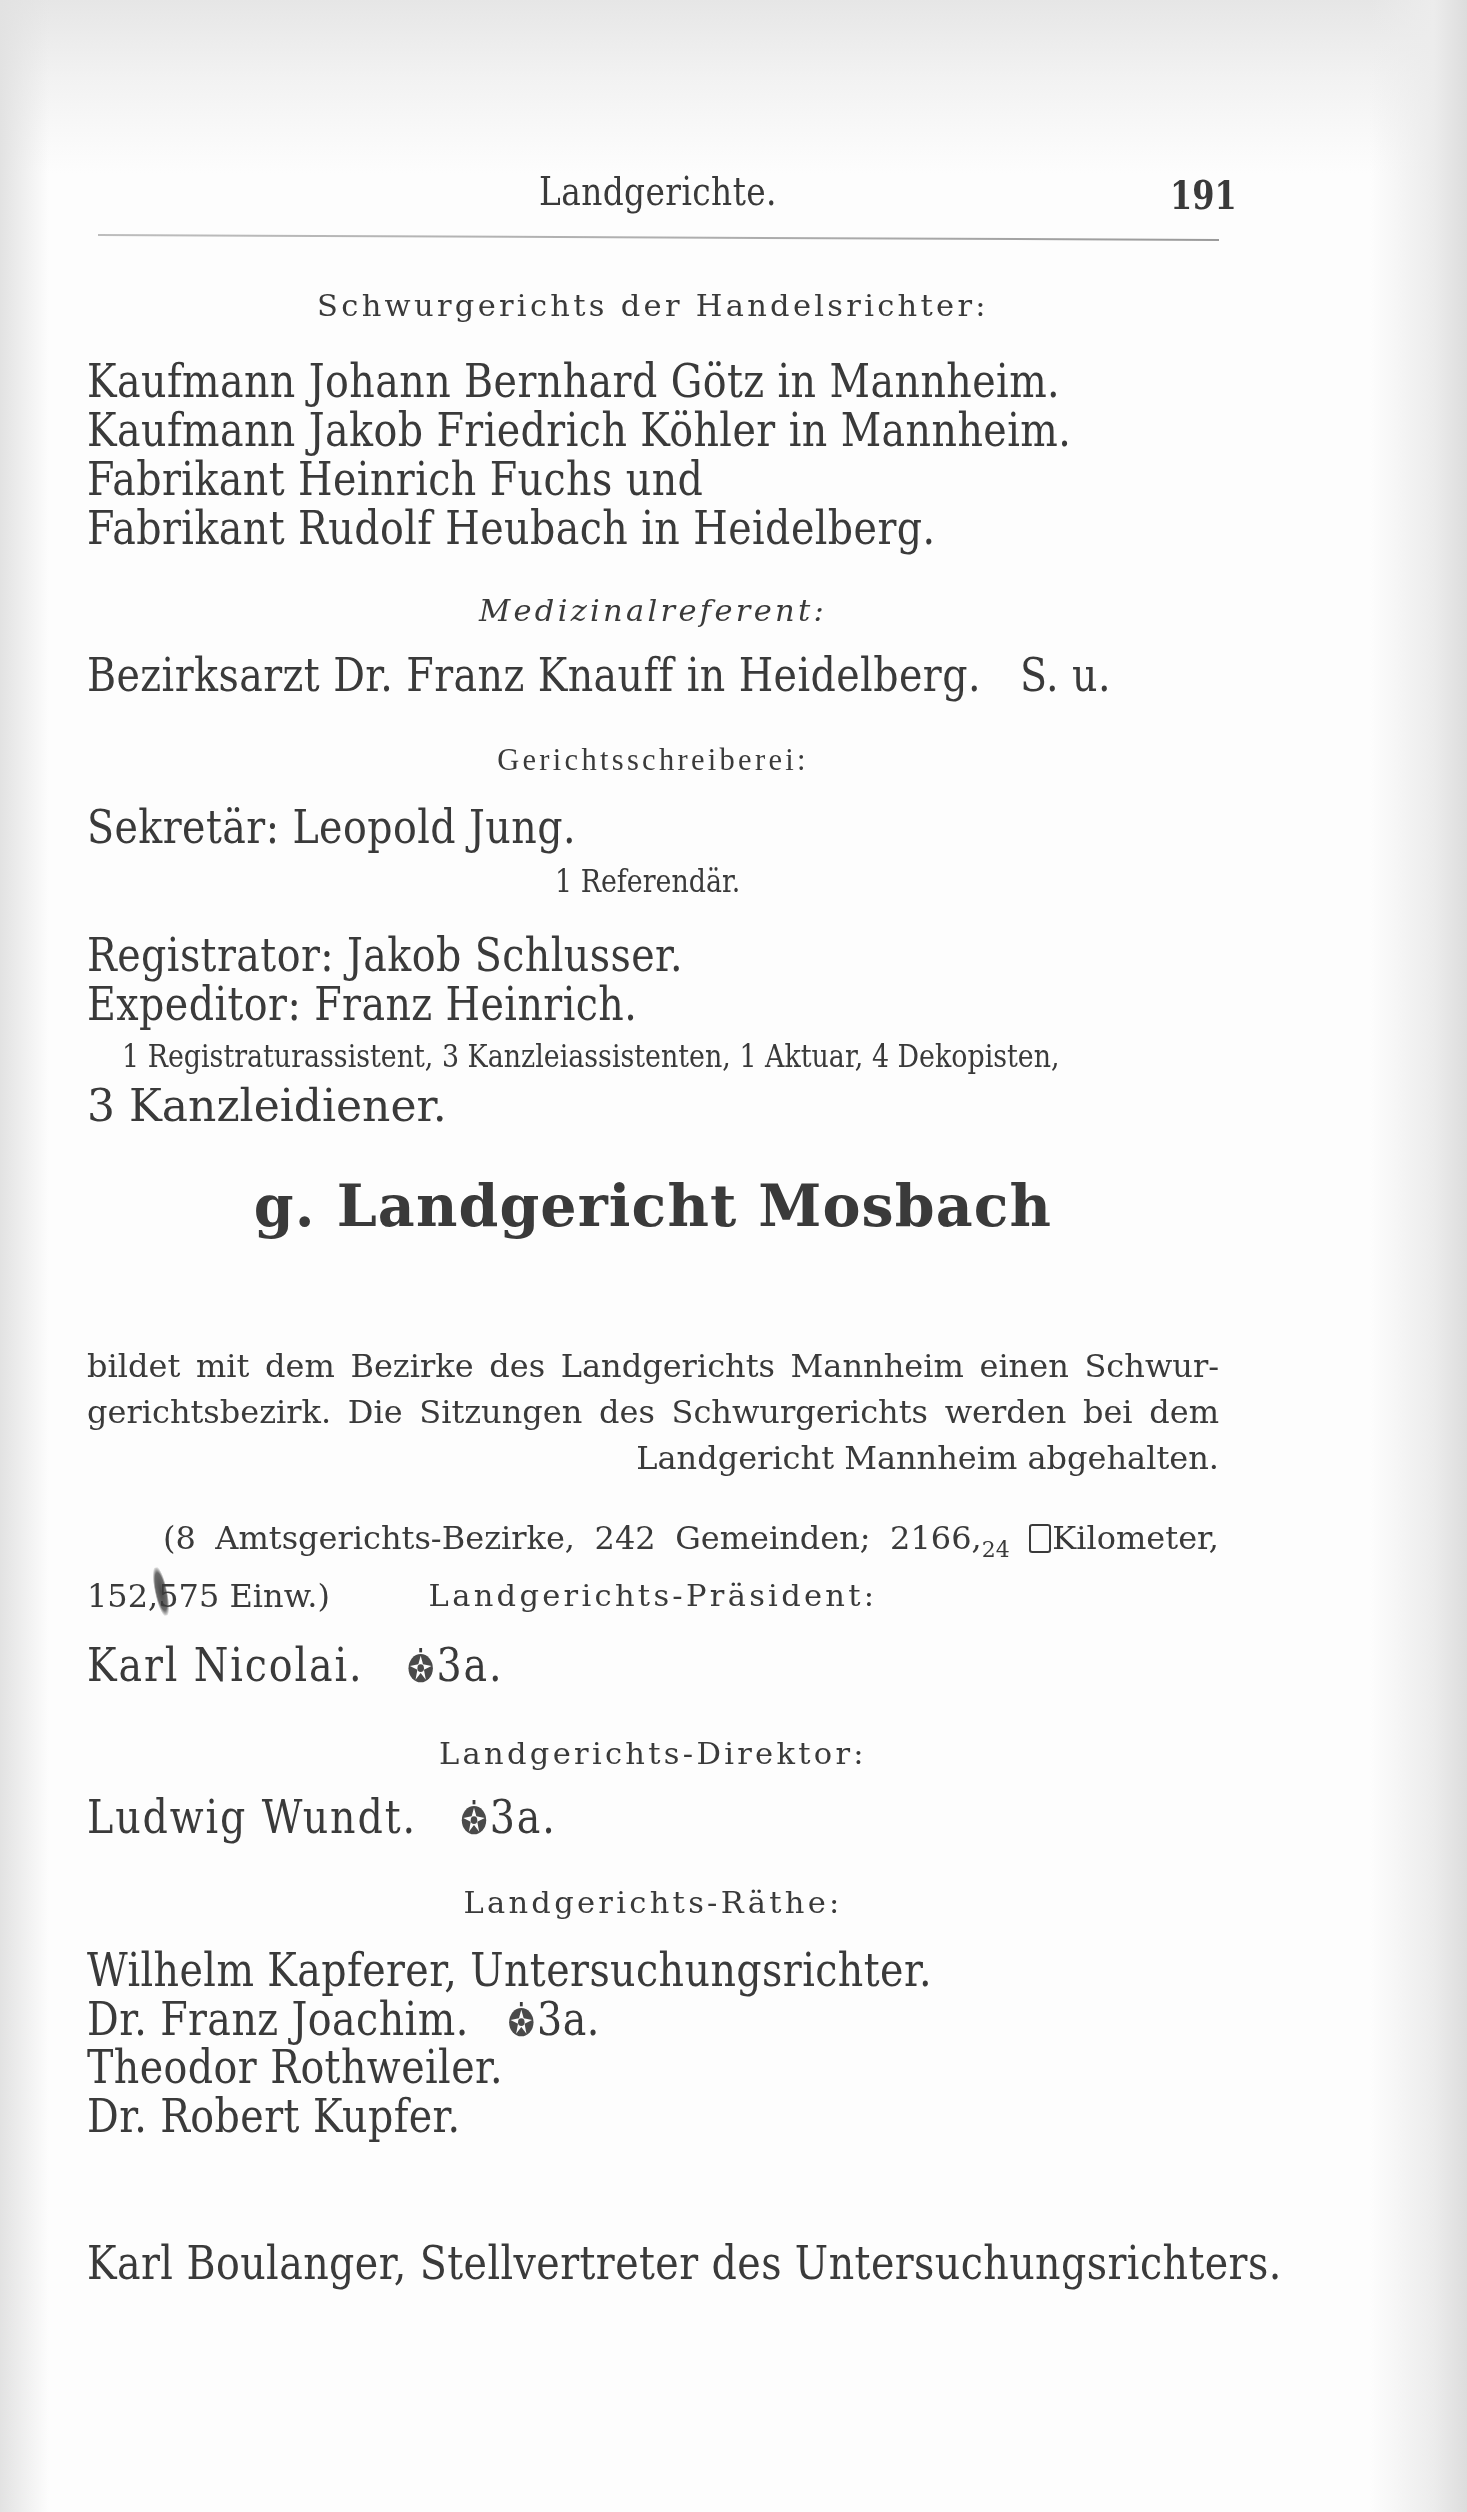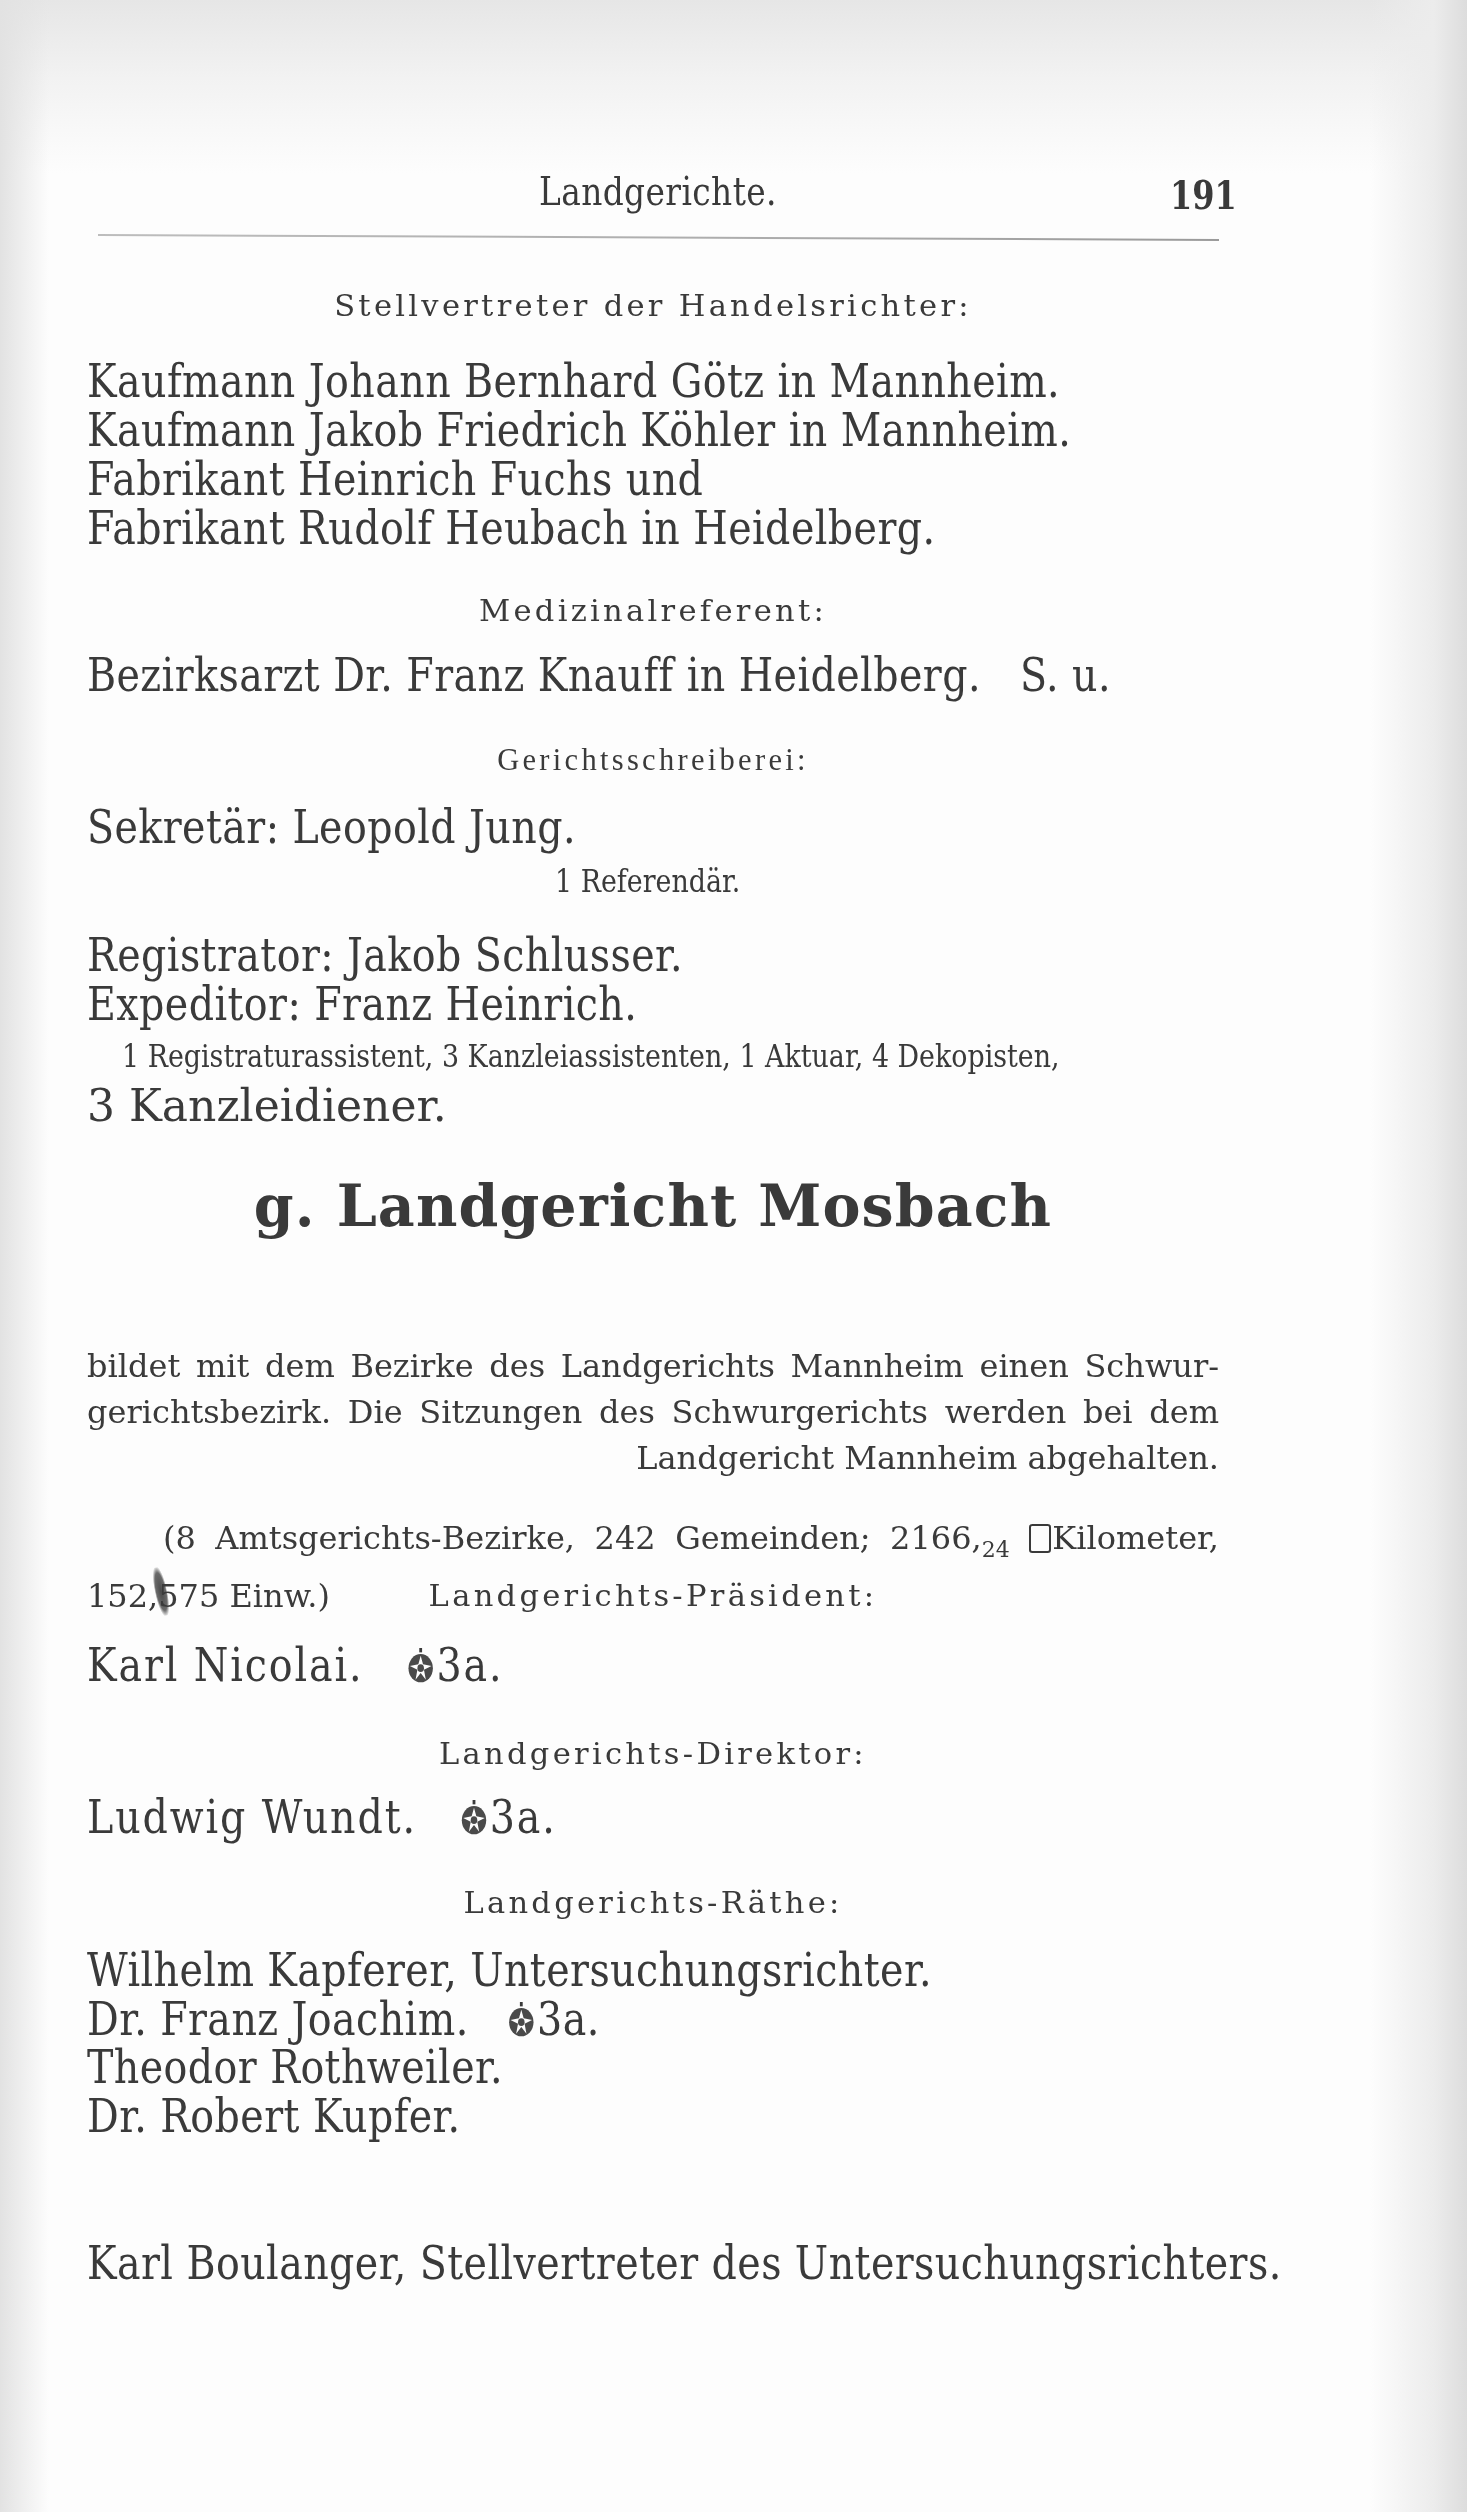--- a/index.html
+++ b/index.html
@@ -174,27 +174,27 @@
 <div class="ink-blot"></div>
 
 <div class="page">
 
   <div class="running-head">
     <span class="running-title">Landgerichte.</span>
     <span class="page-number">191</span>
   </div>
   <div class="head-rule"></div>
 
-  <div class="section-heading" style="top:288px;">Stellvertreter der Handelsrichter:</div>
+  <div class="section-heading" style="top:288px;">Schwurgerichts der Handelsrichter:</div>
   <div class="line" style="top:354px;">Kaufmann Johann Bernhard Götz in Mannheim.</div>
   <div class="line" style="top:403px;">Kaufmann Jakob Friedrich Köhler in Mannheim.</div>
   <div class="line" style="top:452px;">Fabrikant Heinrich Fuchs und</div>
   <div class="line" style="top:501px;">Fabrikant Rudolf Heubach in Heidelberg.</div>
 
-  <div class="section-heading" style="top:593px;">Medizinalreferent:</div>
+  <div class="section-heading" style="top:593px;font-style:italic;">Medizinalreferent:</div>
   <div class="line" style="top:648px;">
     <span>Bezirksarzt Dr. Franz Knauff in Heidelberg.</span>&nbsp;&nbsp;&nbsp;<span>S. u.</span>
   </div>
 
   <div class="section-heading" style="top:743px;font-family:Liberation Serif, serif;">Gerichtsschreiberei:</div>
   <div class="line" style="top:800px;">Sekretär: Leopold Jung.</div>
   <div class="small-line" style="top:862px; left:468px;">1 Referendär.</div>
   <div class="line" style="top:928px;">Registrator: Jakob Schlusser.</div>
   <div class="line" style="top:977px;">Expeditor: Franz Heinrich.</div>
   <div class="small-line" style="top:1037px; left:35px; transform:scaleX(0.84);">1 Registraturassistent, 3 Kanzleiassistenten, 1 Aktuar, 4 Dekopisten,</div>

